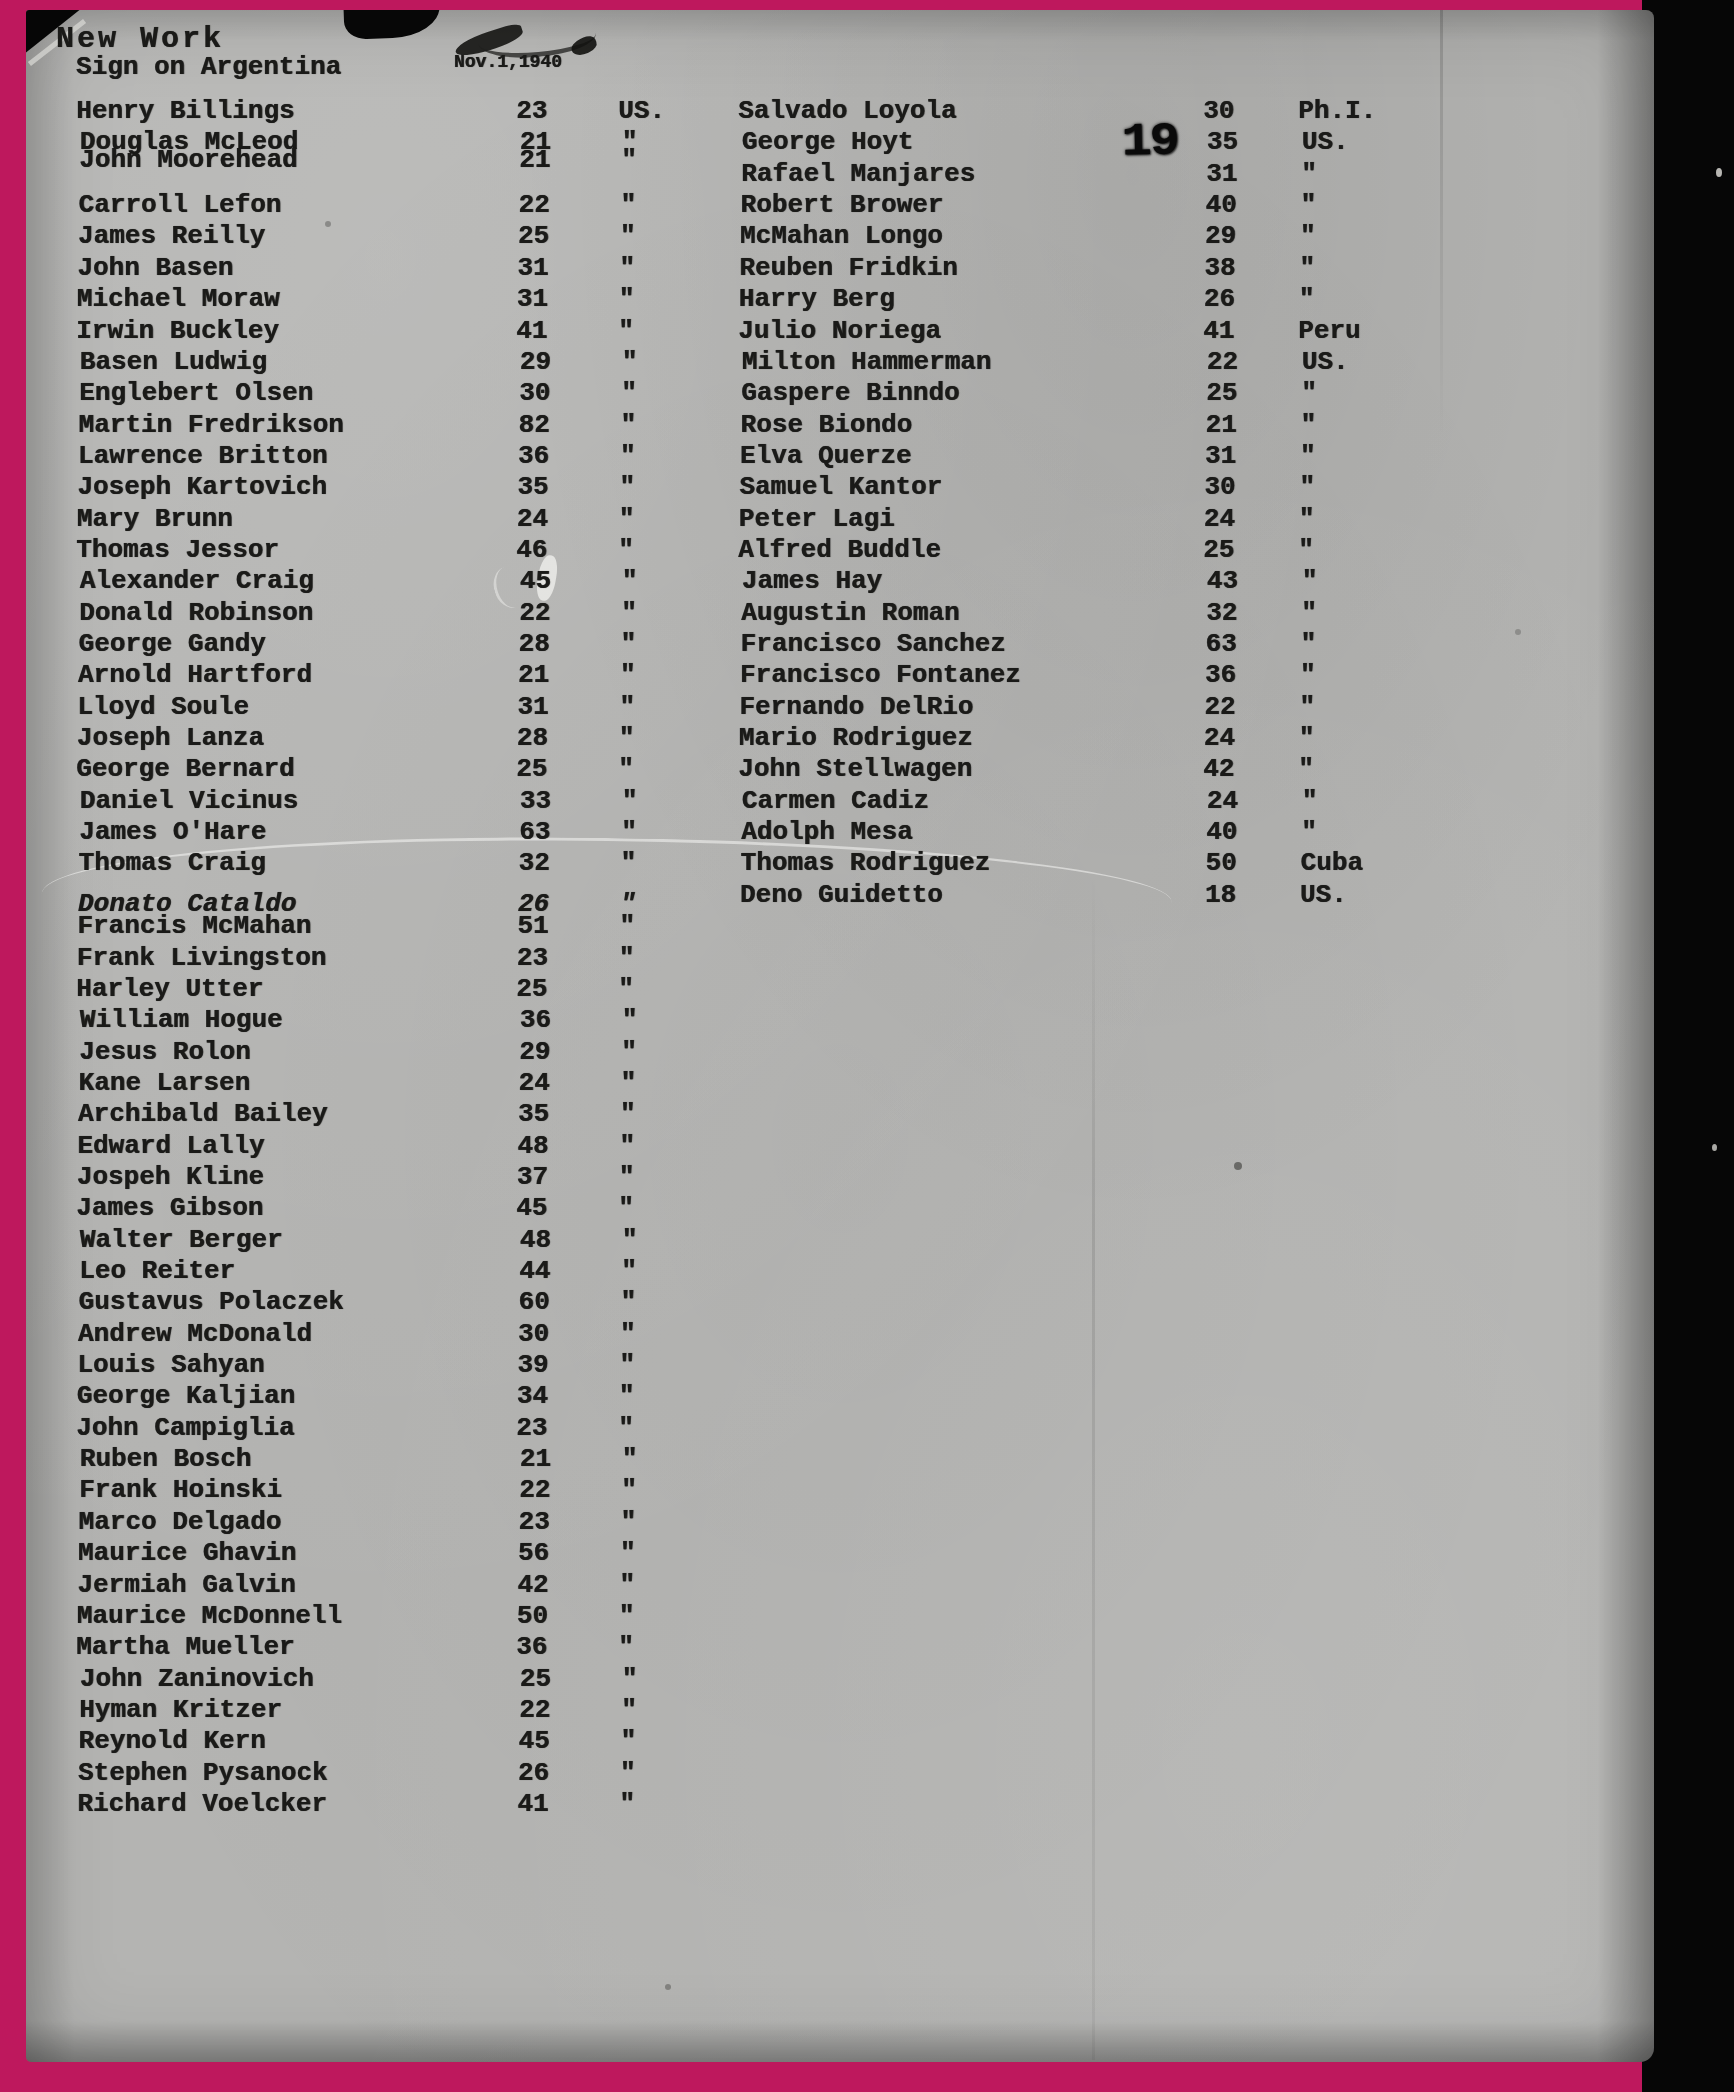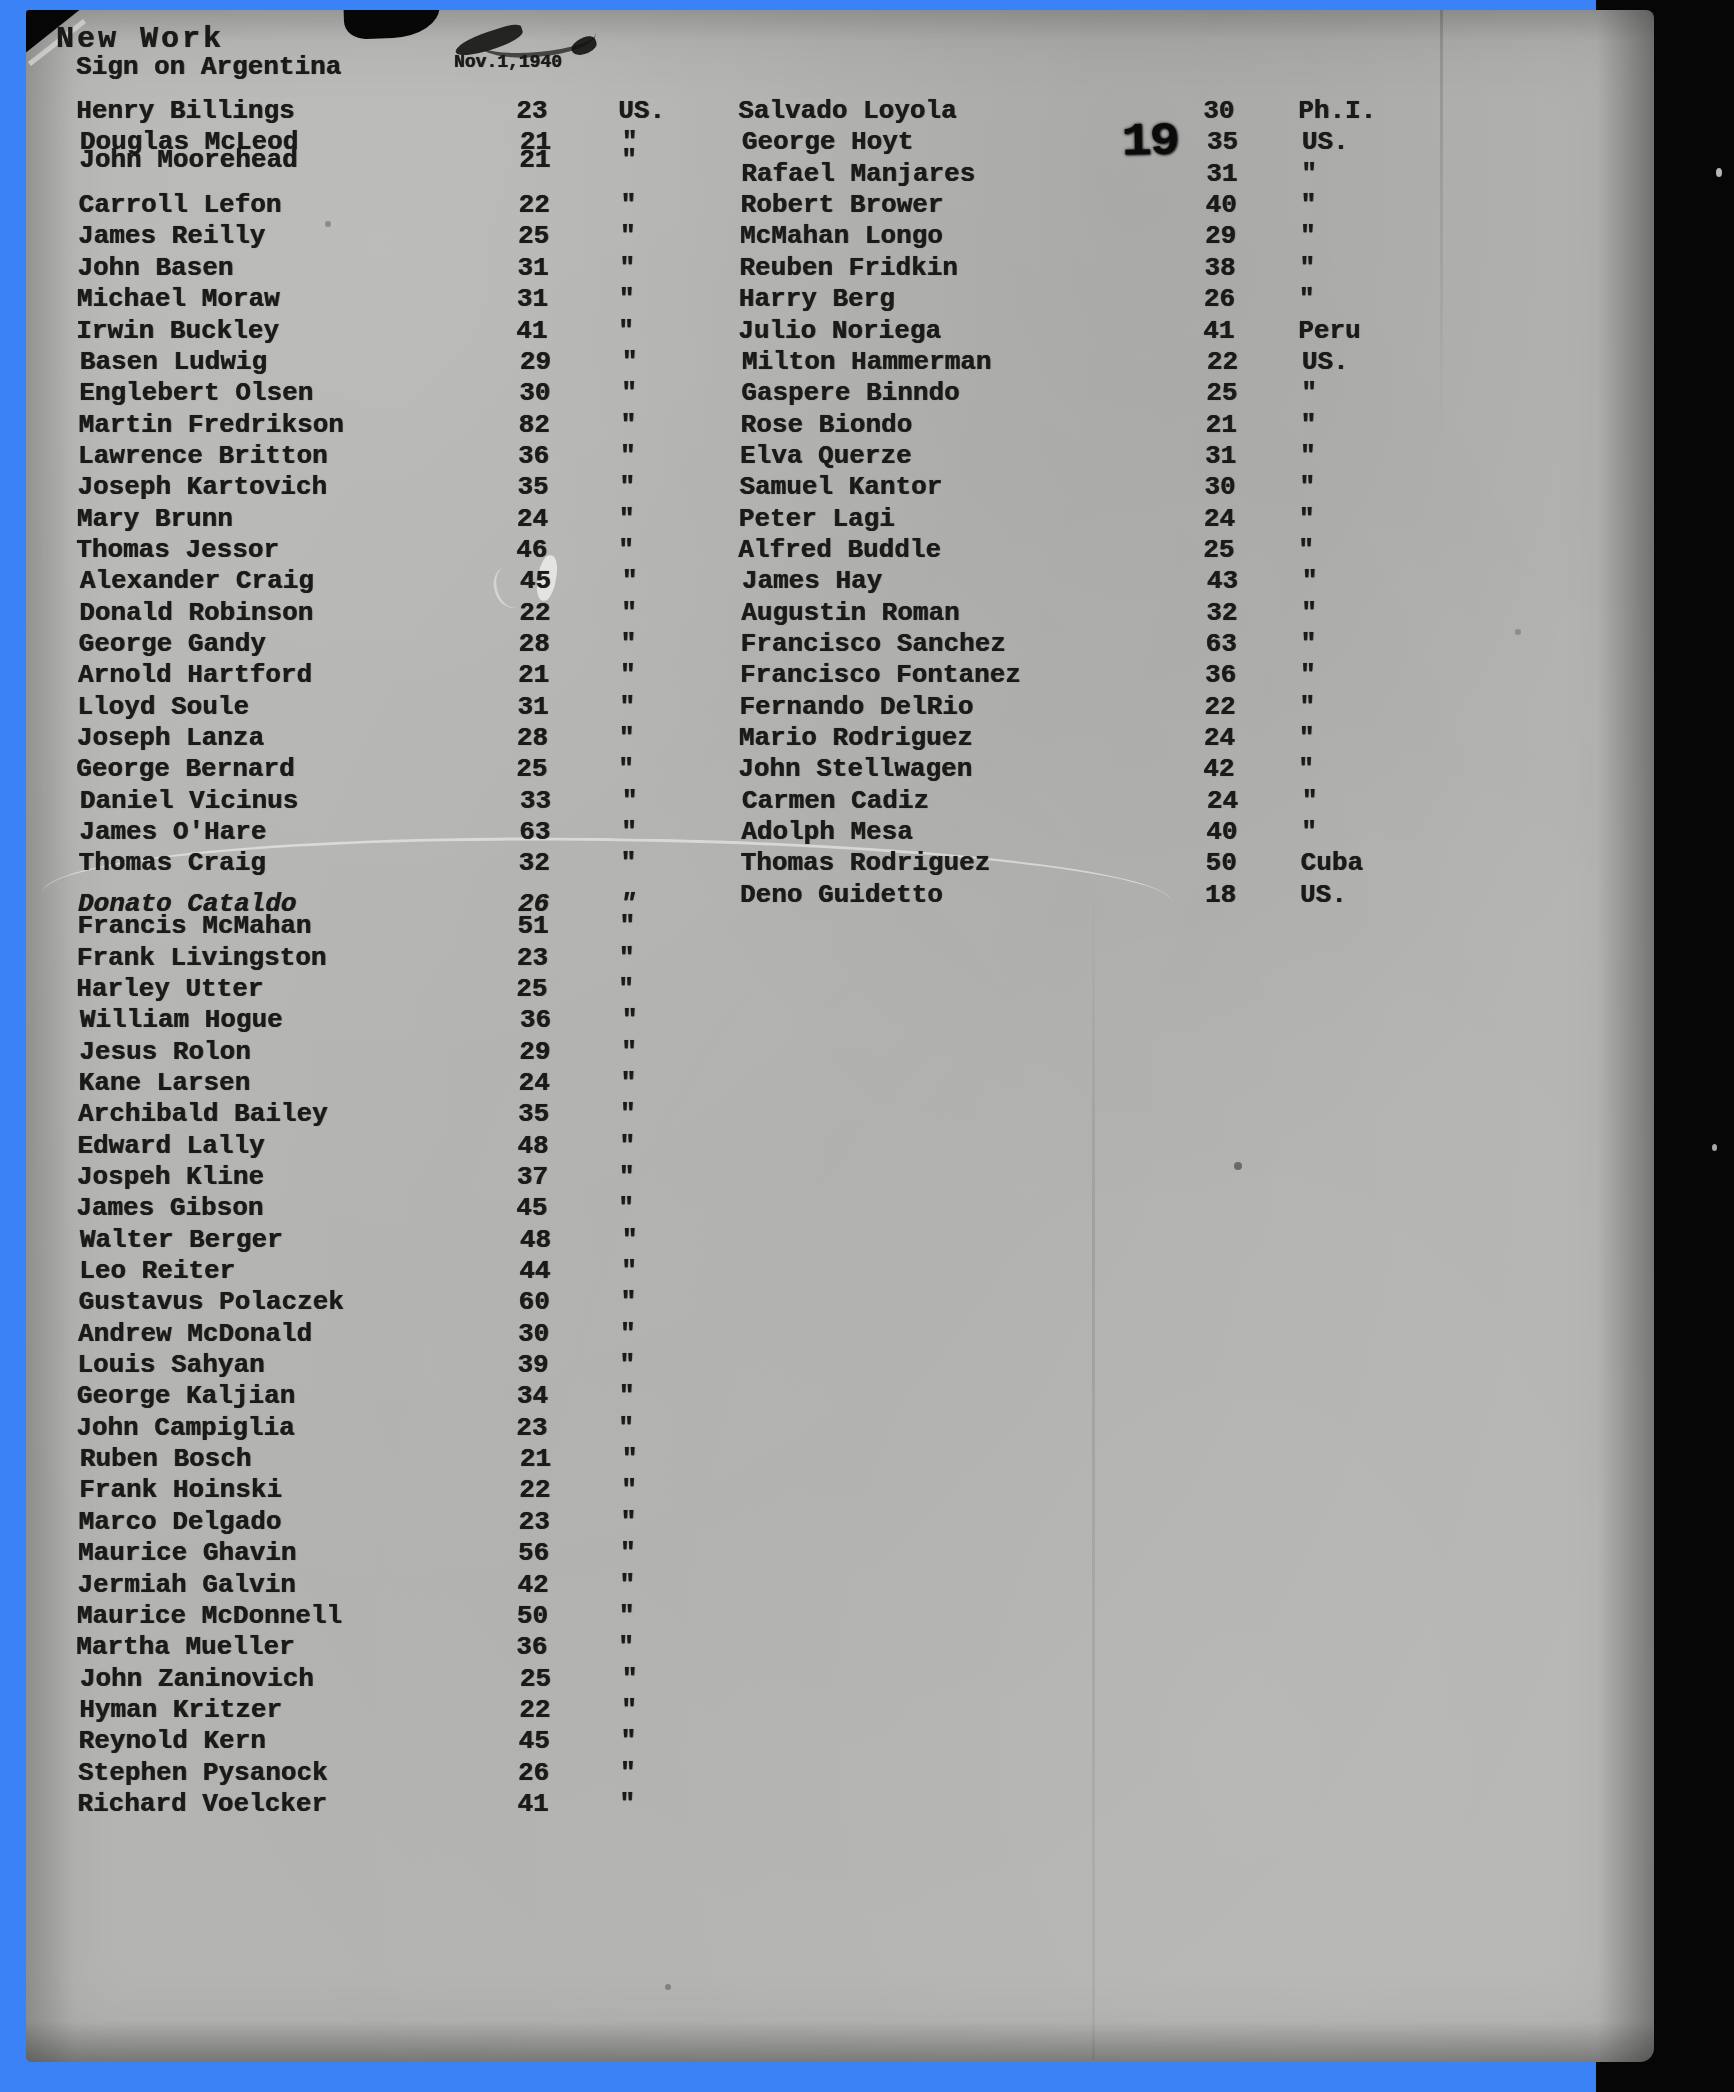--- a/index.html
+++ b/index.html
@@ -1,16 +1,16 @@
 <!DOCTYPE html>
 <html style="--paper: #b4b4b2; --ink: #1a1a18;"><head>
 <meta charset="utf-8">
 <style>
   html,body{margin:0;padding:0;background:#060606;width:1734px;height:2092px;overflow:hidden;}
-  #scan{position:relative;width:1596px;height:2092px;background:#3b82f6;font-family:"Liberation Mono","DejaVu Sans Mono",monospace;}
+  #scan{position:relative;width:1596px;height:2092px;background:#be185d;font-family:"Liberation Mono","DejaVu Sans Mono",monospace;padding-left:46px;}
   #paper{position:absolute;left:26px;top:10px;width:1628px;height:2052px;
     background-color:var(--paper,#b4b4b2);
     background-image:
       radial-gradient(ellipse at 22% 12%, rgba(255,255,255,0.10), transparent 55%),
       radial-gradient(ellipse at 75% 85%, rgba(255,255,255,0.08), transparent 55%),
       radial-gradient(ellipse at 68% 8%, rgba(0,0,0,0.07), transparent 40%),
       radial-gradient(ellipse at 50% 55%, rgba(0,0,0,0.04), transparent 75%),
       linear-gradient(90deg, rgba(0,0,0,0.14) 0%, rgba(0,0,0,0) 3%, rgba(0,0,0,0) 96.5%, rgba(0,0,0,0.30) 100%),
       linear-gradient(180deg, rgba(0,0,0,0.12) 0%, rgba(0,0,0,0) 1.5%, rgba(0,0,0,0) 98%, rgba(0,0,0,0.28) 100%);
     box-shadow: inset 0 0 90px rgba(0,0,0,0.18);

